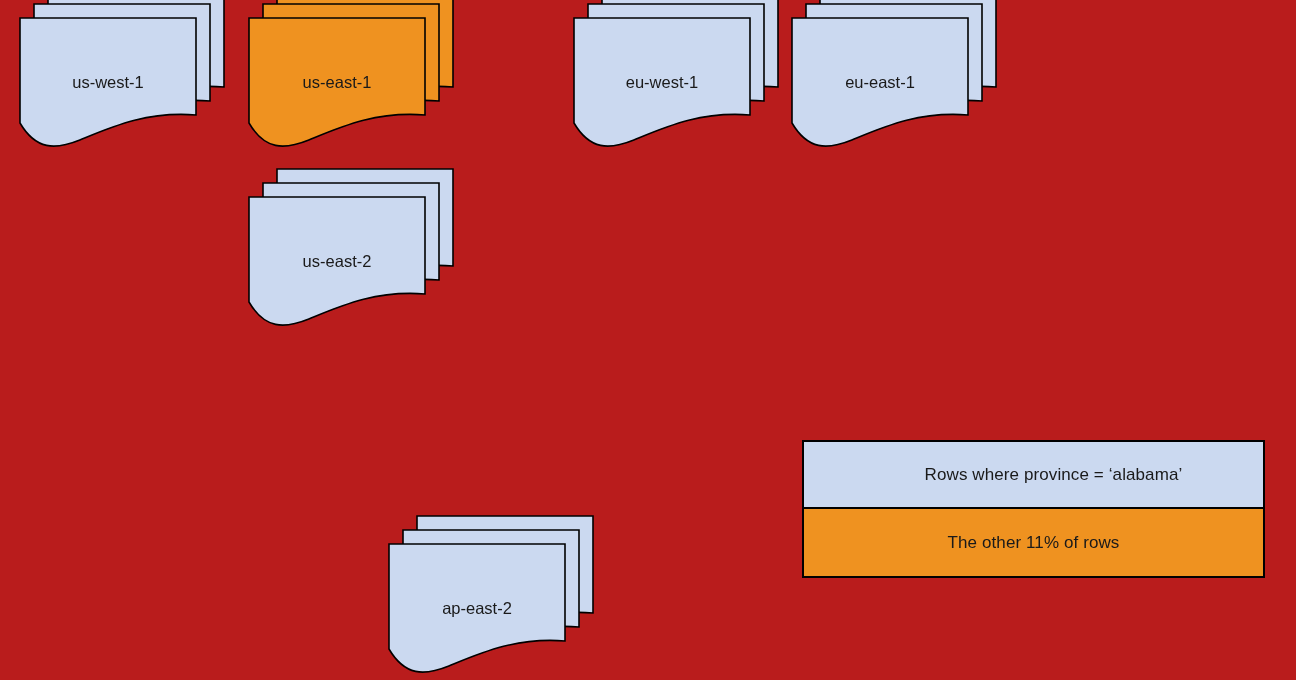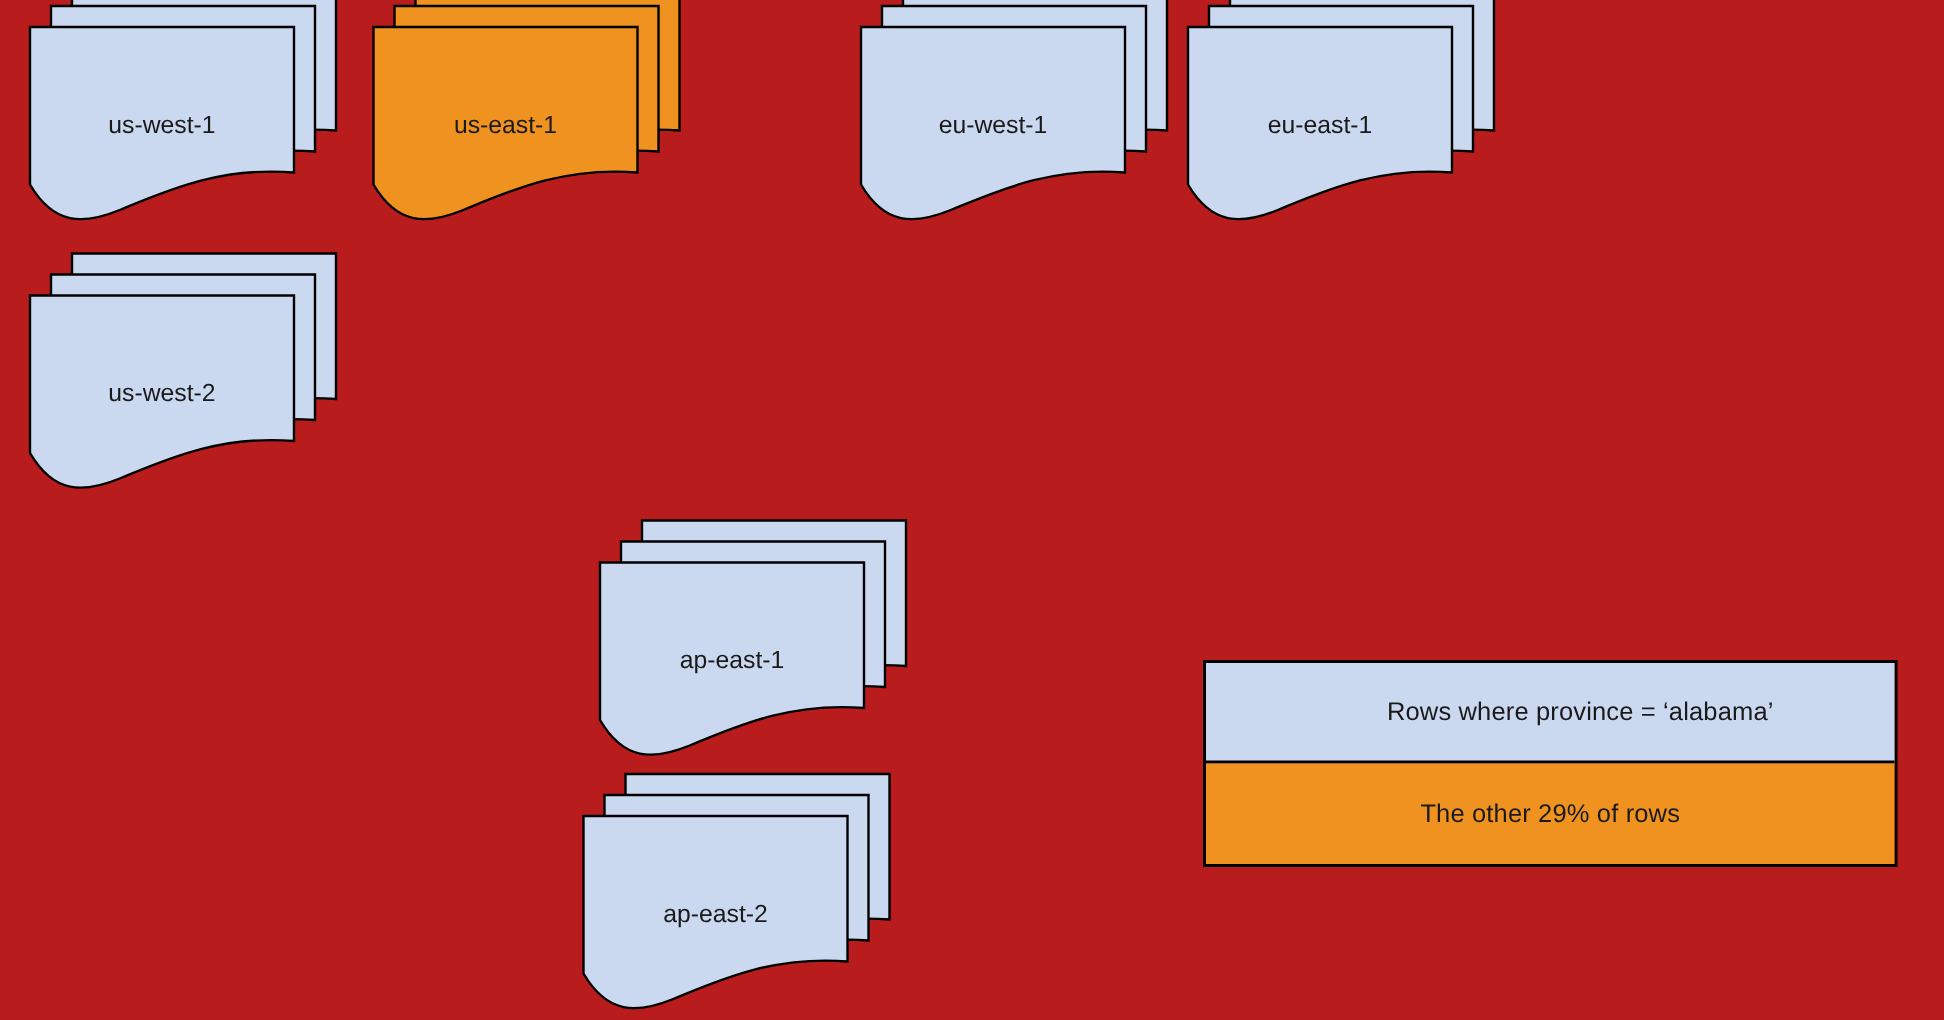--- a/index.html
+++ b/index.html
@@ -114,46 +114,32 @@
         </g>
         <g transform="translate(14,14)">
           <path class="doc-shape" d="M 0 0 L 176 0 L 176 97 C 126.72 93, 91.52000000000001 109, 59.84 122 C 35.2 132, 15.84 132, 0 105 Z" fill="#cbd9f0"></path>
         </g>
         <g transform="translate(0,28)">
           <path class="doc-shape" d="M 0 0 L 176 0 L 176 97 C 126.72 93, 91.52000000000001 109, 59.84 122 C 35.2 132, 15.84 132, 0 105 Z" fill="#cbd9f0"></path>
         </g>
         <text class="stack-label" x="88" y="94.04">eu-east-1</text>
       </svg>
     </div>
-    <div class="doc-stack" style="left: 20px; top: 169px; width: 210px; height: 173px;">
+    <div class="doc-stack" style="left: 249px; top: 169px; width: 210px; height: 173px;">
       <svg width="210" height="173">
         <g transform="translate(28,0)">
           <path class="doc-shape" d="M 0 0 L 176 0 L 176 97 C 126.72 93, 91.52000000000001 109, 59.84 122 C 35.2 132, 15.84 132, 0 105 Z" fill="#cbd9f0"></path>
         </g>
         <g transform="translate(14,14)">
           <path class="doc-shape" d="M 0 0 L 176 0 L 176 97 C 126.72 93, 91.52000000000001 109, 59.84 122 C 35.2 132, 15.84 132, 0 105 Z" fill="#cbd9f0"></path>
         </g>
         <g transform="translate(0,28)">
           <path class="doc-shape" d="M 0 0 L 176 0 L 176 97 C 126.72 93, 91.52000000000001 109, 59.84 122 C 35.2 132, 15.84 132, 0 105 Z" fill="#cbd9f0"></path>
         </g>
-        <text class="stack-label" x="88" y="94.04">us-west-2</text>
-      </svg>
-    </div>
-    <div class="doc-stack" style="left: 400px; top: 347px; width: 210px; height: 173px;">
-      <svg width="210" height="173">
-        <g transform="translate(28,0)">
-          <path class="doc-shape" d="M 0 0 L 176 0 L 176 97 C 126.72 93, 91.52000000000001 109, 59.84 122 C 35.2 132, 15.84 132, 0 105 Z" fill="#cbd9f0"></path>
-        </g>
-        <g transform="translate(14,14)">
-          <path class="doc-shape" d="M 0 0 L 176 0 L 176 97 C 126.72 93, 91.52000000000001 109, 59.84 122 C 35.2 132, 15.84 132, 0 105 Z" fill="#cbd9f0"></path>
-        </g>
-        <g transform="translate(0,28)">
-          <path class="doc-shape" d="M 0 0 L 176 0 L 176 97 C 126.72 93, 91.52000000000001 109, 59.84 122 C 35.2 132, 15.84 132, 0 105 Z" fill="#cbd9f0"></path>
-        </g>
-        <text class="stack-label" x="88" y="94.04">ap-east-1</text>
+        <text class="stack-label" x="88" y="94.04">us-east-2</text>
       </svg>
     </div>
     <div class="doc-stack" style="left: 389px; top: 500px; width: 210px; height: 173px; margin-top: 16px;">
       <svg width="210" height="173">
         <g transform="translate(28,0)">
           <path class="doc-shape" d="M 0 0 L 176 0 L 176 97 C 126.72 93, 91.52000000000001 109, 59.84 122 C 35.2 132, 15.84 132, 0 105 Z" fill="#cbd9f0"></path>
         </g>
         <g transform="translate(14,14)">
           <path class="doc-shape" d="M 0 0 L 176 0 L 176 97 C 126.72 93, 91.52000000000001 109, 59.84 122 C 35.2 132, 15.84 132, 0 105 Z" fill="#cbd9f0"></path>
         </g>
@@ -163,15 +149,15 @@
         <text class="stack-label" x="88" y="94.04">ap-east-2</text>
       </svg>
     </div>
   </div>
 
 <div class="legend" id="legend" style="left: 802px; top: 440px; width: 463px; height: 138px;">
   <div class="legend-row top" style="background: rgb(203, 217, 240); height: 50%;">
     <span>Rows where province = ‘alabama’</span>
   </div>
   <div class="legend-row" style="background: rgb(239, 146, 32); height: 50%;">
-    <span>The other 29% of rows</span>
+    <span>The other 11% of rows</span>
   </div>
 </div>
 
 </body></html>

